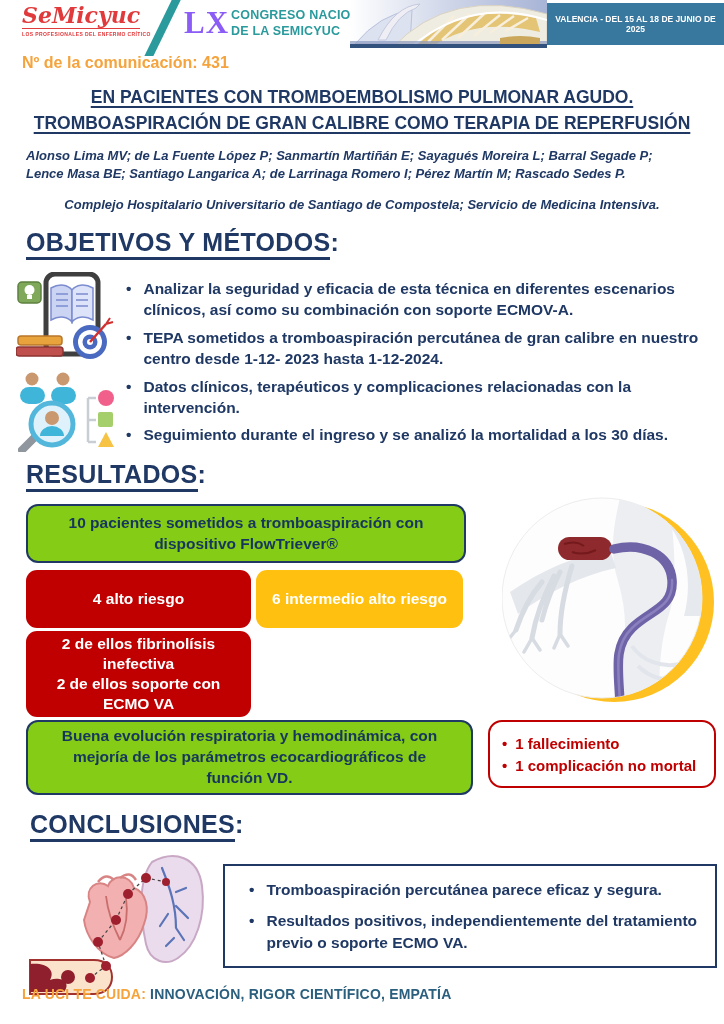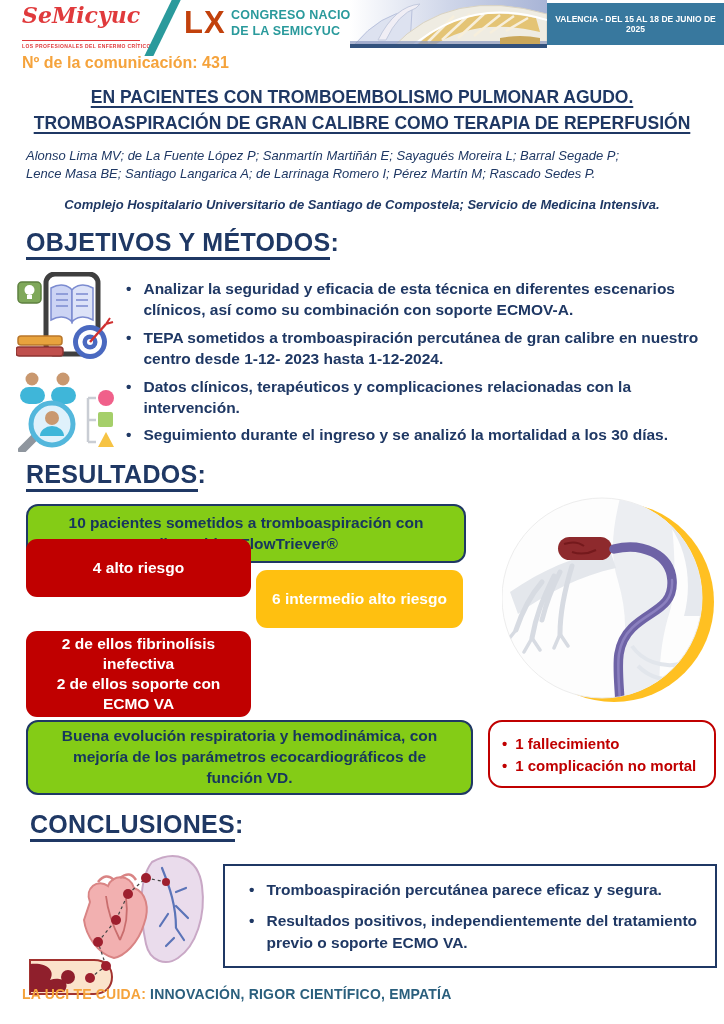--- a/index.html
+++ b/index.html
@@ -4,42 +4,42 @@
 <style>
   html,body{margin:0;padding:0;background:#ffffff;}
   .poster{position:relative;width:724px;height:1024px;background:#ffffff;
           font-family:"Liberation Sans",sans-serif;overflow:hidden;}
 
   
   .hdr{position:absolute;top:0;left:0;width:724px;height:48px;background:#fff;}
   .logo{position:absolute;left:22px;top:4px;width:150px;}
   .logo-title{font-family:"DejaVu Serif",serif;font-style:italic;font-weight:bold;
               color:#e03a3c;font-size:22px;line-height:1;display:inline-block;
-              border-bottom:1.5px solid #e03a3c;padding-bottom:14px;}
+              border-bottom:1.5px solid #e03a3c;padding-bottom:2px;}
   .logo-sub{color:#e03a3c;font-size:5px;font-weight:bold;letter-spacing:.4px;margin-top:2px;}
   .diag{position:absolute;left:160px;top:-8px;width:9px;height:64px;background:#2a9a9c;
         transform:skewX(-26deg);}
-  .lx{position:absolute;left:184px;top:5px;font-size:31px;font-weight:bold;color:#c2410c;
-      letter-spacing:1px;}
+  .lx{position:absolute;left:184px;top:5px;font-size:31px;font-weight:bold;color:#8b5cf6;
+      letter-spacing:1px;font-family:Liberation Serif, serif;}
   .congress{position:absolute;left:231px;top:8px;font-size:12.5px;font-weight:bold;
             color:#2a9a9c;line-height:1.25;letter-spacing:.2px;}
   .photo{position:absolute;left:350px;top:0;width:197px;height:48px;}
   .venue{position:absolute;left:547px;top:3px;width:177px;height:42px;background:#38789e;
          color:#fff;font-size:8.5px;font-weight:bold;display:flex;align-items:center;
          justify-content:center;text-align:center;}
 
   .comm{position:absolute;left:22px;top:54px;font-size:16px;color:#f5a33c;font-weight:bold;}
   .comm b{font-weight:bold;}
 
   
   .title{position:absolute;left:10px;top:84px;width:704px;text-align:center;color:#1f3864;
          font-size:17.5px;font-weight:bold;line-height:1.5;}
   .title span{text-decoration:underline;text-decoration-thickness:2px;text-underline-offset:3px;}
   .authors{position:absolute;left:26px;top:147px;width:688px;color:#1f3864;font-size:13px;
-           font-weight:normal;font-style:italic;line-height:1.35;}
+           font-weight:bold;font-style:italic;line-height:1.35;}
   .affil{position:absolute;left:10px;top:197px;width:704px;text-align:center;color:#1f3864;
          font-size:13px;font-weight:bold;font-style:italic;}
 
   
   .sec{position:absolute;color:#1f3864;font-size:25px;font-weight:bold;letter-spacing:.3px;}
   .sec .u{border-bottom:3px solid #1f3864;padding-bottom:1px;}
 
   
   .icon-abs{position:absolute;}
   .bullets{position:absolute;left:118px;top:278px;width:582px;}
@@ -187,21 +187,21 @@
       <span>Seguimiento durante el ingreso y se analizó la mortalidad a los 30 días.</span>
     </div>
   </div>
 
   <div class="sec" style="left:26px;top:460px;">
     <span class="u">RESULTADOS</span><span>:</span>
   </div>
 
   <div class="bx bx-gray" style="left:26px;top:504px;width:440px;height:59px;padding:0 24px;">10 pacientes sometidos a tromboaspiración con dispositivo FlowTriever®</div>
 
-  <div class="bx bx-red" style="left:26px;top:539px;width:225px;height:58px;">4 alto riesgo</div>
+  <div class="bx bx-red" style="left:26px;top:570px;width:225px;height:58px;">4 alto riesgo</div>
 
   <div class="bx bx-yellow" style="left:256px;top:570px;width:207px;height:58px;">6 intermedio alto riesgo</div>
 
   <div class="bx bx-red" style="left:26px;top:631px;width:225px;height:86px;flex-direction:column;padding:4px 10px;">
     <div>2 de ellos fibrinolísis inefectiva</div>
     <div>2 de ellos soporte con ECMO VA</div>
   </div>
 
   <div class="bx bx-gray" style="left:26px;top:720px;width:447px;height:75px;padding:0 24px;">Buena evolución respiratoria y hemodinámica, con mejoría de los parámetros ecocardiográficos de función VD.</div>
 

